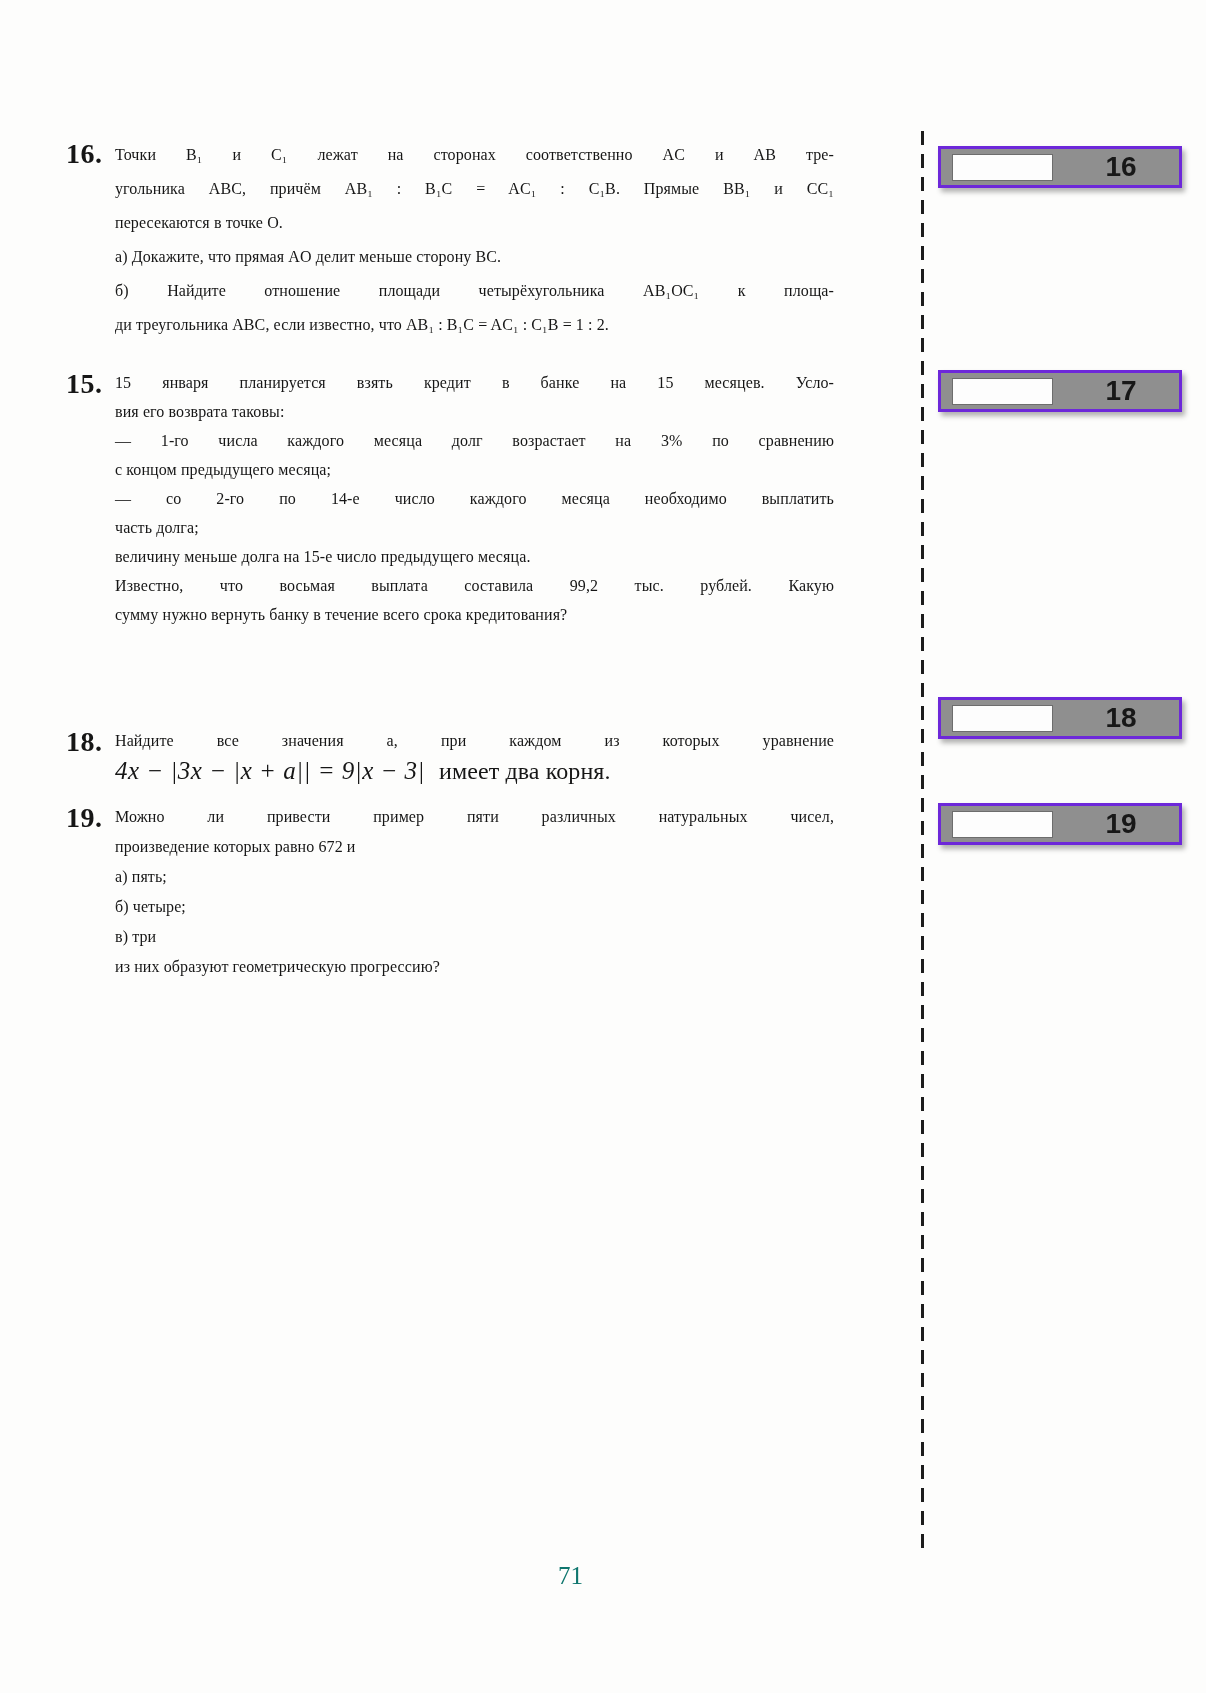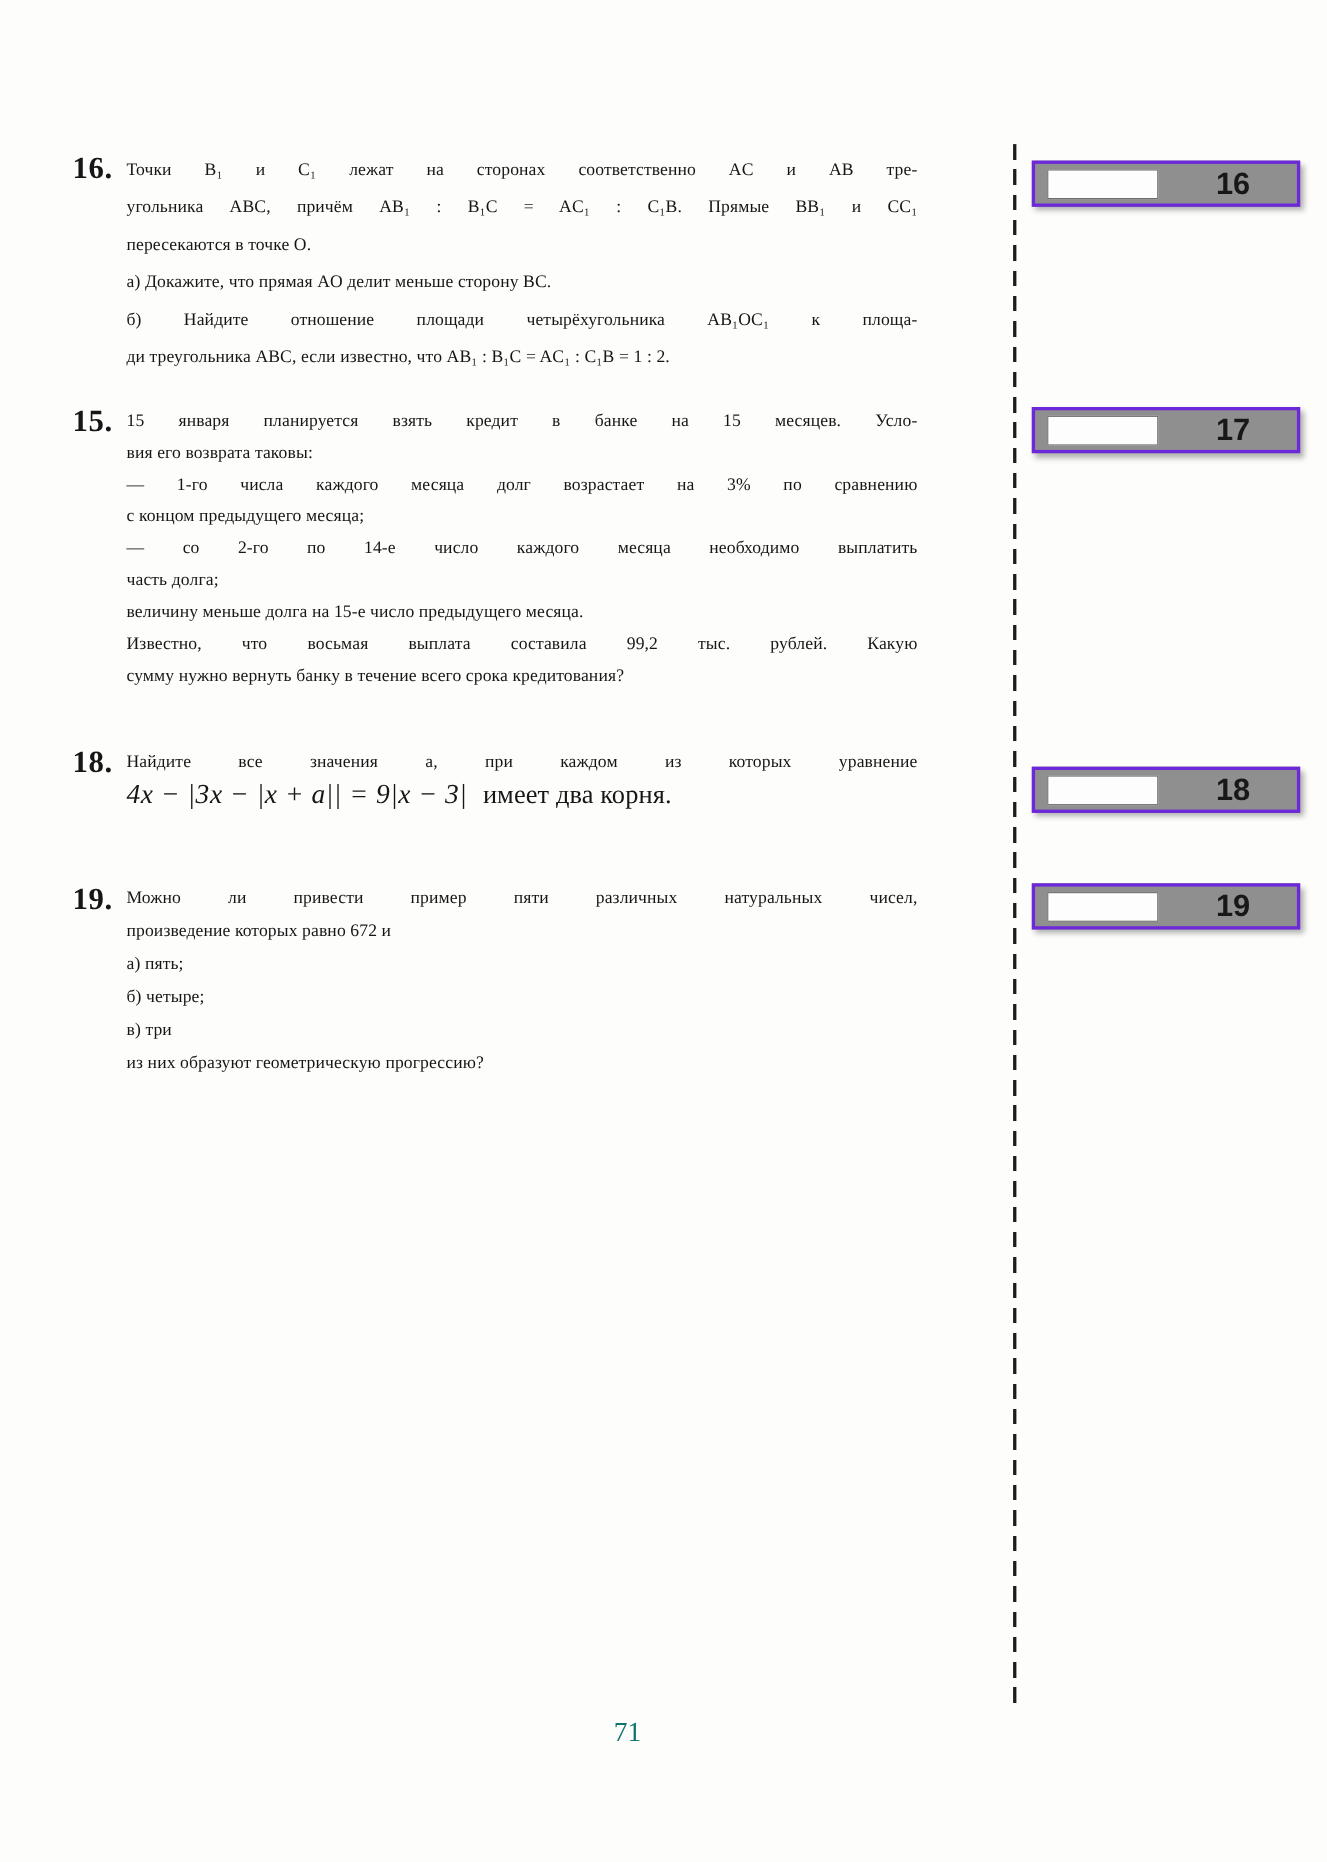--- a/index.html
+++ b/index.html
@@ -136,21 +136,21 @@
       <div class="line full">— 1-го числа каждого месяца долг возрастает на 3% по сравнению</div>
       <div class="line">с концом предыдущего месяца;</div>
       <div class="line full">— со 2-го по 14-е число каждого месяца необходимо выплатить</div>
       <div class="line">часть долга;</div>
       <div class="line">величину меньше долга на 15-е число предыдущего месяца.</div>
       <div class="line full">Известно, что восьмая выплата составила 99,2 тыс. рублей. Какую</div>
       <div class="line">сумму нужно вернуть банку в течение всего срока кредитования?</div>
     </div>
   </section>
 
-  <section class="problem" style="top:678px">
+  <section class="problem" style="top:726px">
     <div class="pnum">18.</div>
     <div class="plines p18">
       <div class="line full">Найдите все значения a, при каждом из которых уравнение</div>
       <div class="line formula-line">
         <span class="math">4x − |3x − |x + a|| = 9|x − 3|</span><span>имеет два корня.</span>
       </div>
     </div>
   </section>
 
   <section class="problem" style="top:802px">

